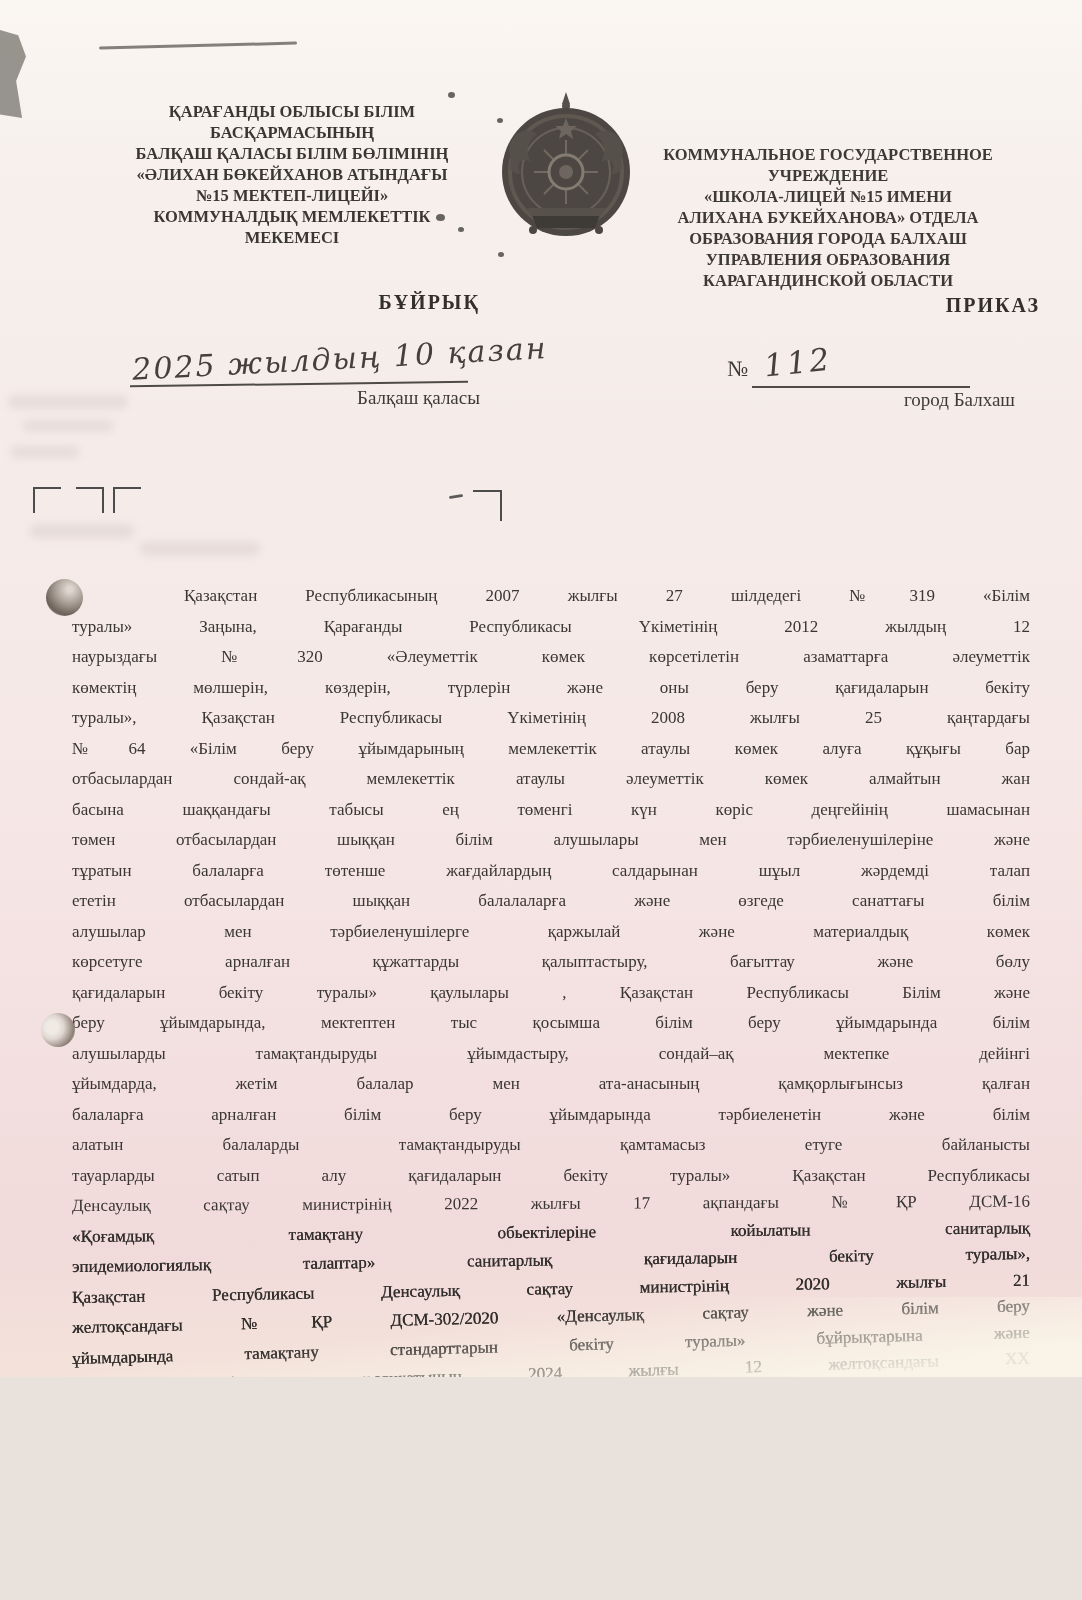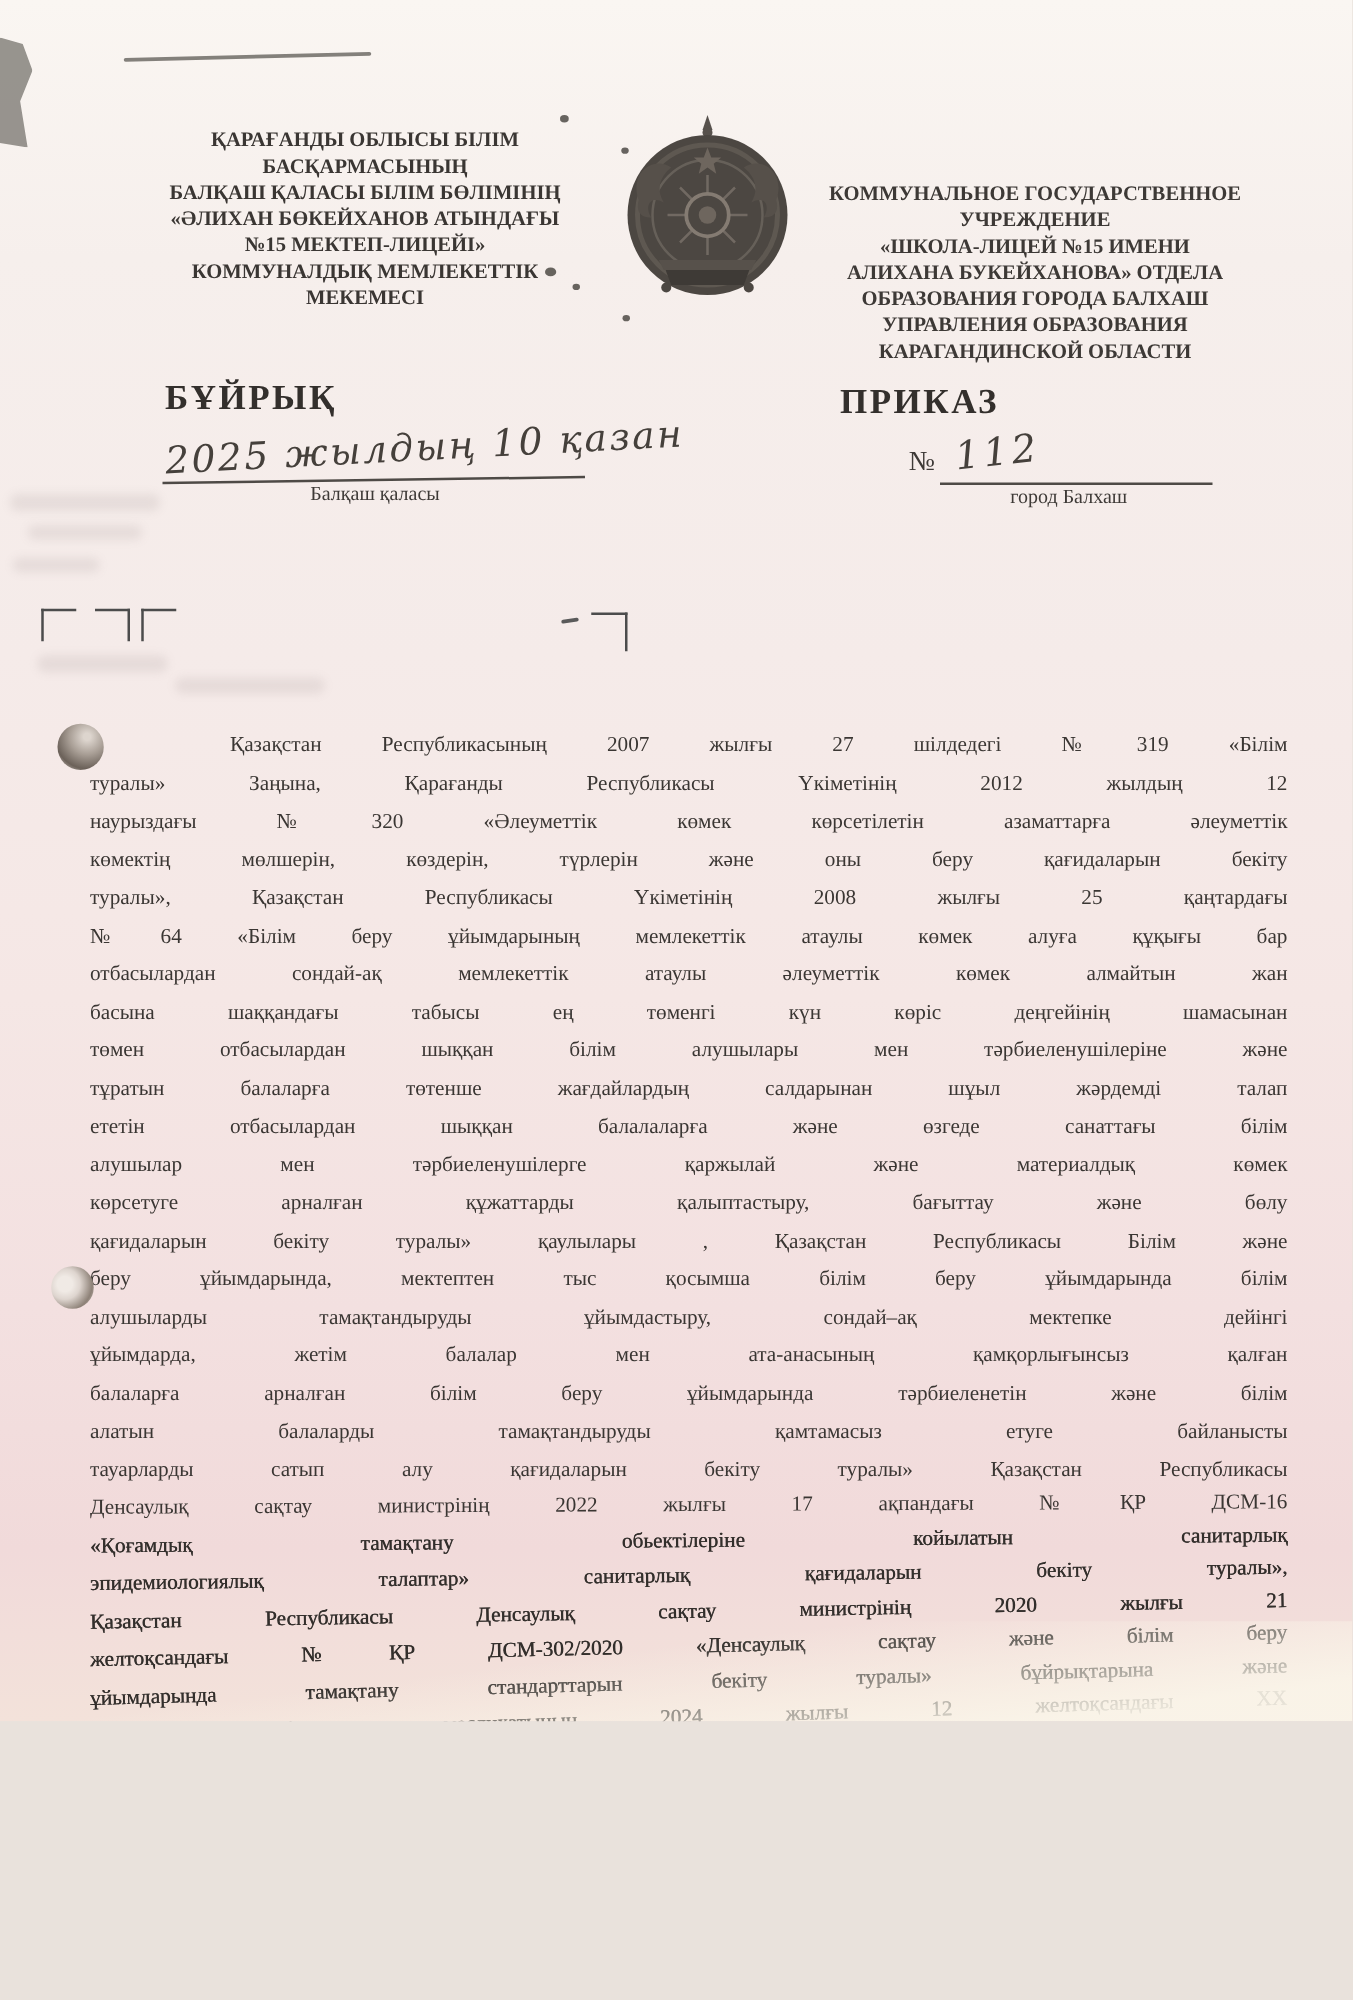--- a/index.html
+++ b/index.html
@@ -26,29 +26,29 @@
   .punch-1{left:46px;top:579px;width:37px;height:37px;
     background:radial-gradient(circle at 64% 28%,#ddd5ce 8%,#a89e95 40%,#6b6159 72%,#d9d0ca 96%);}
   .punch-2{left:41px;top:1013px;width:34px;height:34px;
     background:radial-gradient(circle at 32% 42%,#f0eae5 20%,#ded5cf 40%,#8d8177 72%,#cfc6bf 95%);}
   
   .org{position:absolute;text-align:center;font-weight:bold;font-size:16.5px;line-height:21px;color:#3a3633;}
   .org-left{left:112px;top:101px;width:360px;}
   .org-right{left:642px;top:114px;width:372px;color:#3d3936;margin-top:30px;}
   .emblem{position:absolute;left:497px;top:90px;width:138px;height:152px;}
   
-  .order-title{position:absolute;font-size:28px;font-weight:bold;letter-spacing:2px;text-align:left;margin:12px;color:#332f2c;}
+  .order-title{position:absolute;font-size:20px;font-weight:bold;letter-spacing:2px;text-align:right;margin:0;color:#332f2c;}
   .title-kk{left:120px;top:291px;width:360px;}
   .title-ru{left:660px;top:294px;width:380px;}
   .hand{font-style:italic;color:#45403b;font-family:"DejaVu Serif",serif;}
   .hand-date{position:absolute;left:132px;top:341px;font-size:30px;letter-spacing:2px;transform:rotate(-3deg);white-space:nowrap;}
   .rule{position:absolute;height:2px;background:#4e4a46;}
   .rule-date{left:130px;top:383px;width:338px;transform:rotate(-.8deg);}
   .rule-num{left:752px;top:386px;width:218px;}
-  .place{position:absolute;text-align:center;font-size:16px;color:#3e3a37;}
+  .place{position:absolute;text-align:right;font-size:19px;color:#3e3a37;}
   .place-kk{left:120px;top:387px;width:360px;}
   .place-ru{left:695px;top:389px;width:320px;}
   .num-label{position:absolute;left:727px;top:356px;font-size:22px;color:#3e3a37;}
   .hand-num{position:absolute;left:764px;top:344px;font-size:31px;transform:rotate(-6deg);letter-spacing:3px;}
   
   .cmark{position:absolute;width:26px;height:24px;border:0 solid #4c4c4c;}
   .cm-tl{border-left-width:2px;border-top-width:2px;}
   .cm-tr{border-right-width:2px;border-top-width:2px;}
   .cm1{left:33px;top:487px;}
   .cm2{left:76px;top:487px;}

